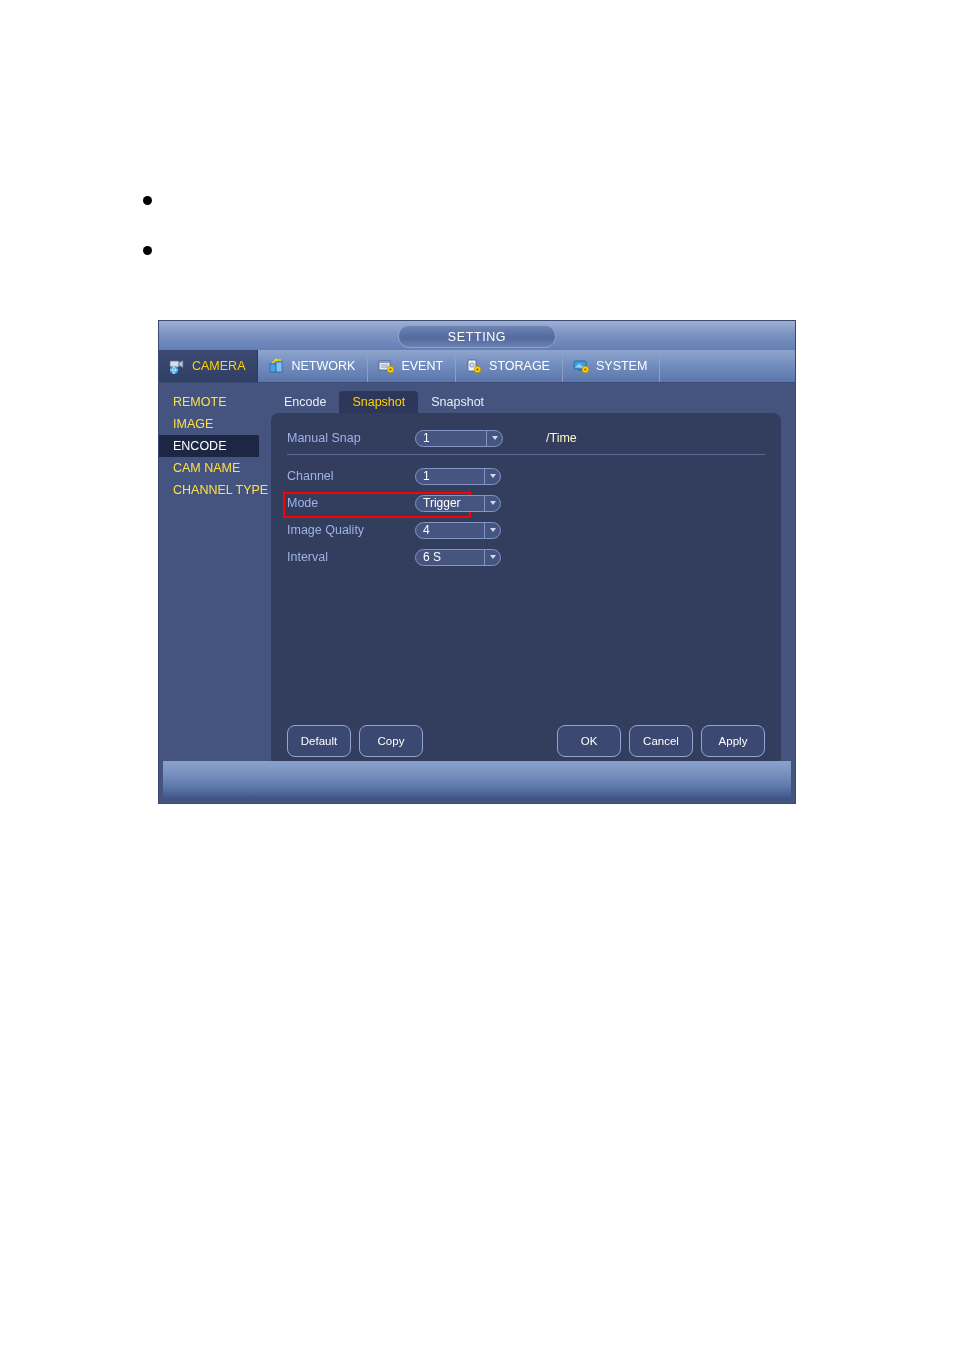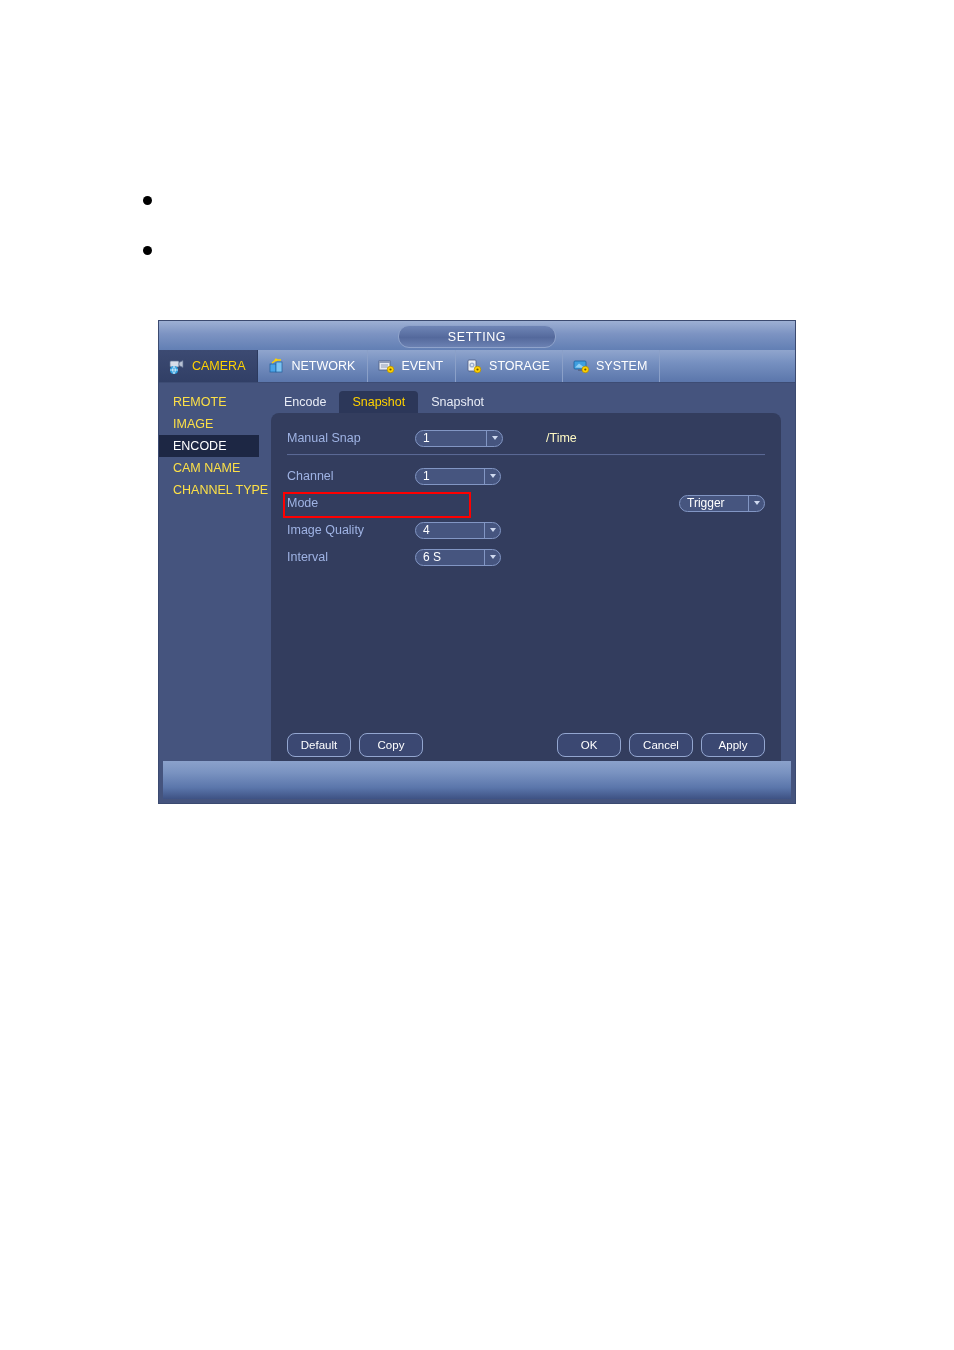--- a/index.html
+++ b/index.html
@@ -130,21 +130,21 @@
     left:-4px;top:0;width:188px;height:26px;
     pointer-events:none;box-sizing:border-box;
   }
 
   
   .btnbar{
     position:absolute;left:16px;right:16px;bottom:11px;
     display:flex;align-items:center;
   }
   .btn{
-    height:24px;min-width:64px;border-radius:8px;
+    height:32px;min-width:64px;border-radius:8px;
     border:1px solid #93a6d0;background:#3b4872;
     color:#ffffff;font-size:11.5px;
     display:flex;align-items:center;justify-content:center;
     margin-right:8px;box-sizing:border-box;padding:0 8px;
   }
   .btn-right-group{margin-left:auto;display:flex;text-align:center;}
   .btn-right-group .btn{margin-right:0;margin-left:8px;}
 
   
   .dvr-footer{
@@ -269,21 +269,21 @@
           <div class="row">
             <div class="row-label">Channel</div>
             <div class="dd w-std">
               <span class="dd-val">1</span>
               <span class="dd-arrow">
                   <i></i>
                 </span>
             </div>
           </div>
 
-          <div class="row" style="position:relative;justify-content:space-between;">
+          <div class="row" style="position:relative;">
             <div class="redbox"></div>
             <div class="row-label">Mode</div>
             <div class="dd w-std">
               <span class="dd-val">Trigger</span>
               <span class="dd-arrow">
                   <i></i>
                 </span>
             </div>
           </div>
         </div>

